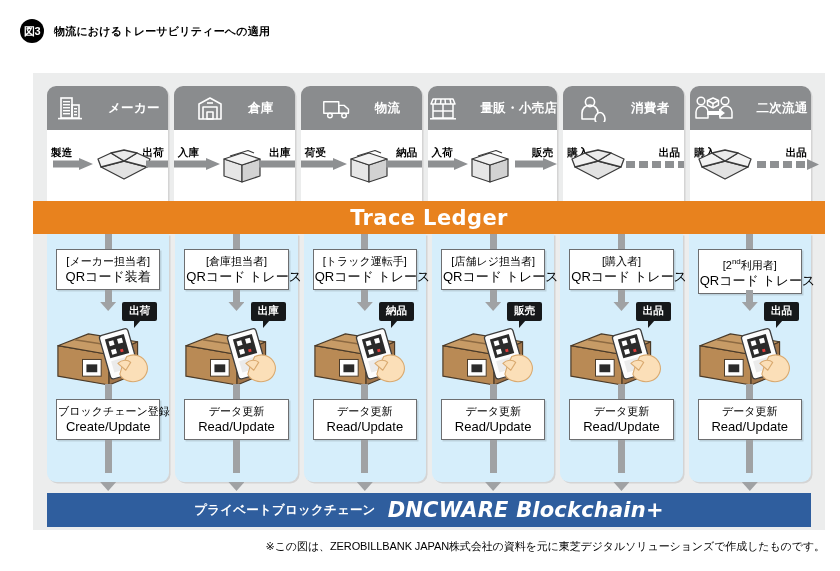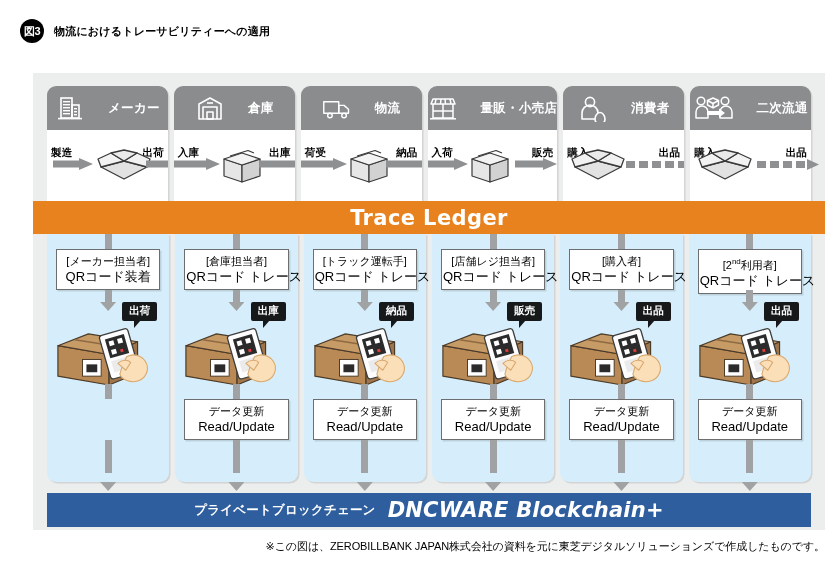--- a/index.html
+++ b/index.html
@@ -515,20 +515,24 @@
             <rect x="70" y="25" width="3" height="3" fill="#e23b3b"></rect>
             <rect x="58" y="34" width="20" height="12" fill="#ebebeb"></rect>
           </g>
           <g fill="#fbdfb8" stroke="#d9a96f" stroke-width="1.1" stroke-linejoin="round">
             <path d="M75,33 C84,29 92,33 95,40 C98,47 94,56 86,58 C79,60 70,57 68,51 L70,44 Z"></path>
             <path d="M66,40 C70,36 76,36 79,39 L74,47 Z"></path>
           </g>
         </svg>
       </div>
       <div class="vconn" style="top:150px;height:15px;"></div>
+      <div class="data-box">
+        <div class="bline1">ブロックチェーン登録</div>
+        <div class="bline2">Create/Update</div>
+      </div>
       <div class="vconn" style="top:206px;height:33px;"></div>
     </div>
 
     <div class="mid-col">
       <div class="vconn" style="top:0;height:15px;"></div>
       <div class="role-box">
         <div class="bline1">[倉庫担当者]</div>
         <div class="bline2">QRコード トレース</div>
       </div>
       <div class="vconn" style="top:56px;height:12px;"></div>

